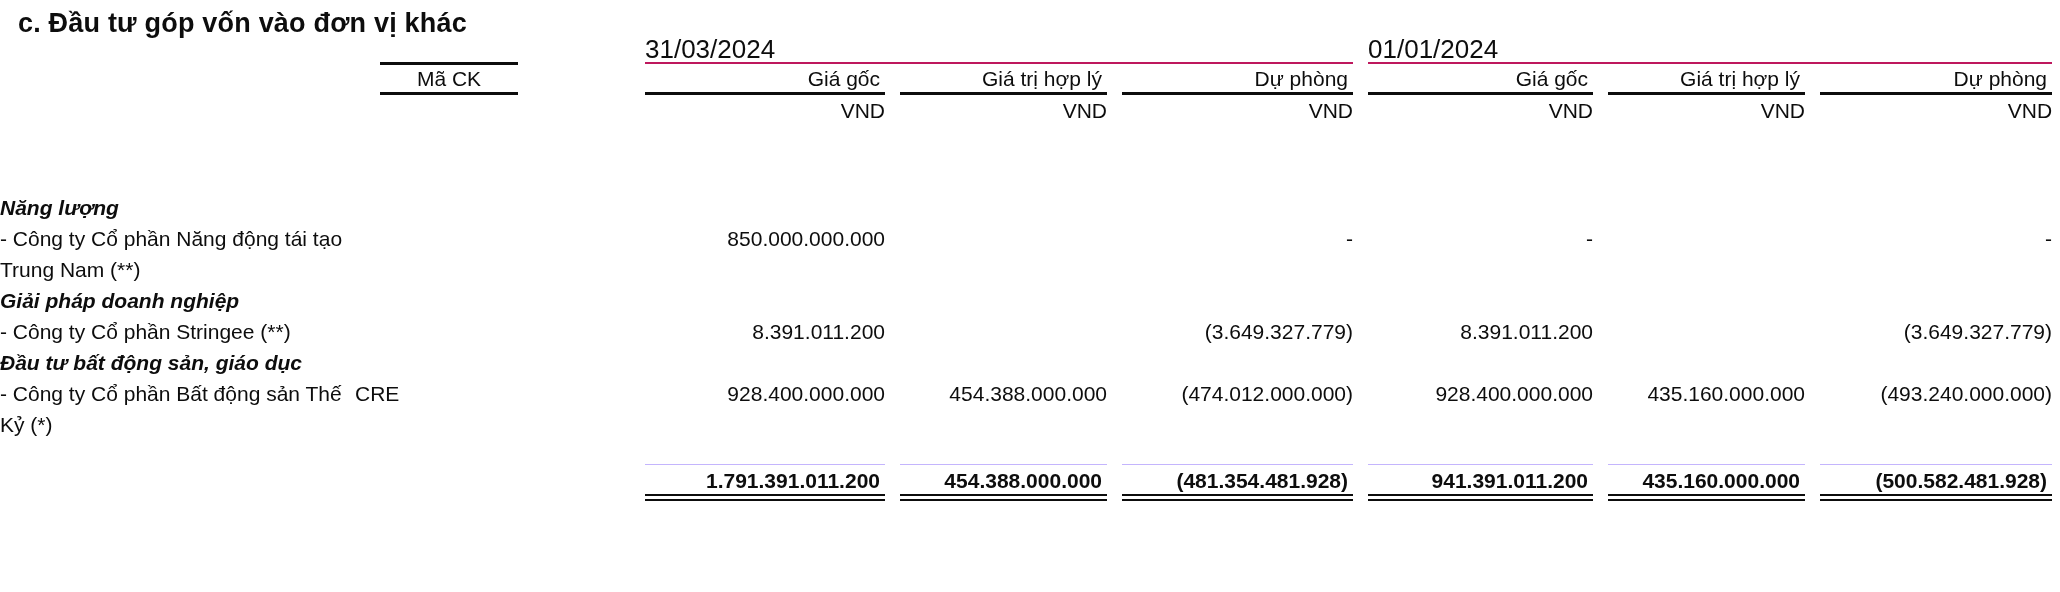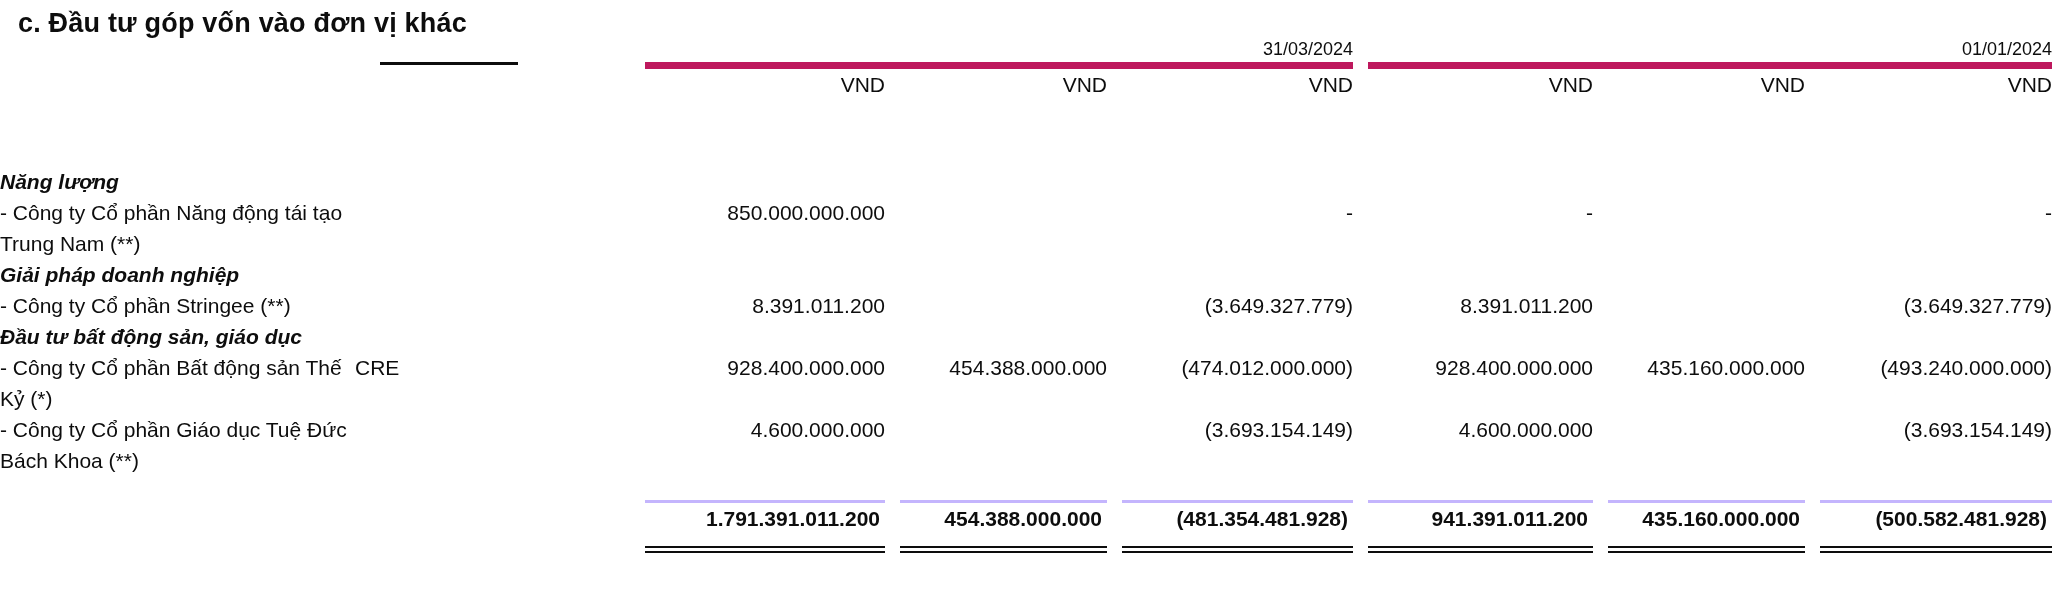--- a/index.html
+++ b/index.html
@@ -33,22 +33,22 @@
   col.c-v5{width:212px;}
   col.c-v6{width:247px;}
 
   .name-cell{white-space:pre;padding-left:18px;}
   .num{text-align:right;padding-right:5px;white-space:nowrap;}
   .tick{text-align:left;}
 
   
   .grp{
     line-height:26px;height:26px;
-    border-bottom:7px solid #be185d;
-    text-align:right;font-size:18px;
+    border-bottom:2px solid #be185d;
+    text-align:left;font-size:26px;
   }
   .mack-topline{
     height:26px;border-bottom:3px solid #0d0d0d;
     margin:0 12px 0 25px;
   }
   .ml-lg{margin-left:115px;}
   .ml-sm{margin-left:15px;}
   .colrule{
     line-height:27px;height:27px;
     border-bottom:3px solid #0d0d0d;
@@ -65,25 +65,25 @@
 
   .spacer-lg td{height:66px;}
   .spacer-sm td{height:24px;}
 
   .section-cell{
     font-style:italic;font-weight:bold;
     padding-left:18px;line-height:33px;white-space:pre;margin-top:8px;
   }
   .total-box{
     margin-left:15px;
-    border-top:3px solid #c4b5fd;
+    border-top:1px solid #c4b5fd;
     border-bottom:7px double #0d0d0d;
     font-weight:bold;
     text-align:right;
-    padding:2px 5px 14px 0;
+    padding:2px 5px 0 0;
     line-height:27px;
     white-space:nowrap;
   }
   .total-box.ml-lg{margin-left:115px;}
 </style>
 </head>
 <body>
 
 <div class="doc-title">c. Đầu tư góp vốn vào đơn vị khác</div>
 
@@ -106,20 +106,44 @@
           <div class="mack-topline"></div>
         </td>
       <td colspan="3">
         <div class="grp ml-lg">31/03/2024</div>
       </td>
       <td colspan="3">
         <div class="grp ml-sm">01/01/2024</div>
       </td>
     </tr>
 
+    <tr>
+      <td></td>
+      <td>
+          <div class="mack-box">Mã CK</div>
+        </td>
+      <td>
+          <div class="colrule ml-lg">Giá gốc</div>
+        </td>
+      <td>
+          <div class="colrule ml-sm">Giá trị hợp lý</div>
+        </td>
+      <td>
+          <div class="colrule ml-sm">Dự phòng</div>
+        </td>
+      <td>
+          <div class="colrule ml-sm">Giá gốc</div>
+        </td>
+      <td>
+          <div class="colrule ml-sm">Giá trị hợp lý</div>
+        </td>
+      <td>
+          <div class="colrule ml-sm">Dự phòng</div>
+        </td>
+    </tr>
 
     <tr class="vnd-row">
       <td></td>
       <td></td>
       <td class="num">VND</td>
       <td class="num">VND</td>
       <td class="num">VND</td>
       <td class="num">VND</td>
       <td class="num">VND</td>
       <td class="num">VND</td>
@@ -169,31 +193,20 @@
 Kỷ (*)</td>
       <td class="tick">CRE</td>
       <td class="num">928.400.000.000</td>
       <td class="num">454.388.000.000</td>
       <td class="num">(474.012.000.000)</td>
       <td class="num">928.400.000.000</td>
       <td class="num">435.160.000.000</td>
       <td class="num">(493.240.000.000)</td>
     </tr>
 
-    <tr>
-      <td class="name-cell">- Công ty Cổ phần Giáo dục Tuệ Đức
-Bách Khoa (**)</td>
-      <td class="tick"></td>
-      <td class="num">4.600.000.000</td>
-      <td class="num"></td>
-      <td class="num">(3.693.154.149)</td>
-      <td class="num">4.600.000.000</td>
-      <td class="num"></td>
-      <td class="num">(3.693.154.149)</td>
-    </tr>
 
     <tr class="spacer-sm">
         <td colspan="8"></td>
       </tr>
 
     <tr>
       <td></td>
       <td></td>
       <td>
           <div class="total-box ml-lg">1.791.391.011.200</div>

